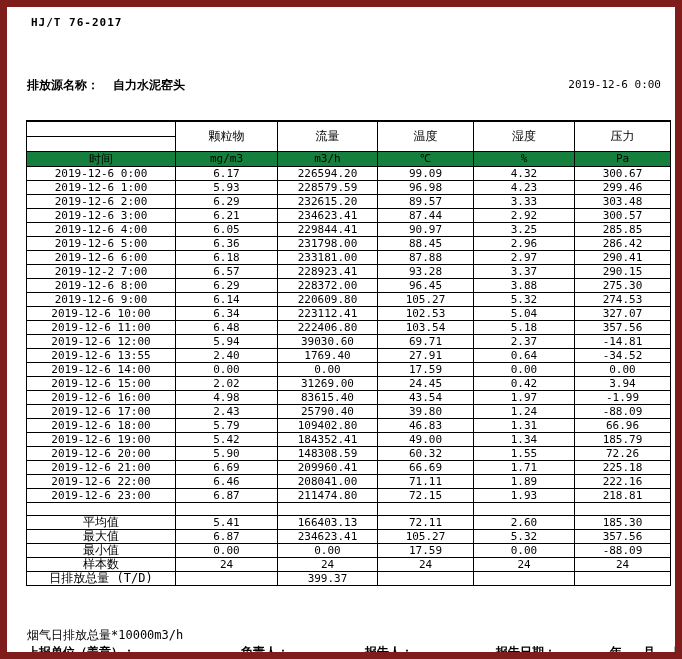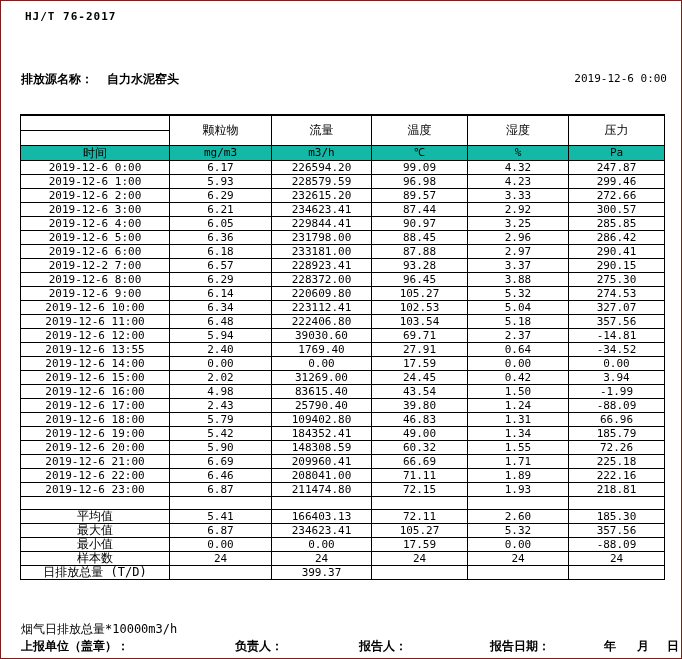--- a/index.html
+++ b/index.html
@@ -1,21 +1,21 @@
 <!DOCTYPE html>
 <html><head>
 <meta charset="utf-8">
 <style>
   * { margin:0; padding:0; box-sizing:border-box; }
   html,body { background:#e8e8e8; }
   .page {
     position:relative;
     width:682px; height:659px;
     background:#ffffff;
-    border:1px solid #7f1d1d;
+    border:7px solid #7f1d1d;
     font-family:"DejaVu Sans Mono","Liberation Mono",monospace;
     color:#000;
     overflow:hidden;
   }
   .std-code {
     position:absolute; left:24px; top:9px;
     font-size:11px; font-weight:bold; letter-spacing:1px;
   }
   .report-title {
     position:absolute; left:0; right:0; top:36px;
@@ -43,21 +43,21 @@
     text-align:center;
     vertical-align:middle;
     font-weight:normal;
     white-space:nowrap;
     overflow:hidden;
     height:13px;
     line-height:13px;
   }
   tr.hdr-sub td { height:15px; }
   th.param-name { font-size:12px; height:32px; line-height:32px; }
-  tr.unit-row td { background:#14b8a6; height:14px; line-height:14px; }
+  tr.unit-row td { background:#15803d; height:14px; line-height:14px; }
   td.time-header { font-size:12px; }
   tr.spacer-row td { height:13px; }
   td.label-left { text-align:left; padding-left:5px; font-size:12px; }
   td.sum-label { font-size:12px; }
   .footer-note {
     position:absolute; left:20px; top:620px;
     font-size:12px; font-weight:normal;
   }
   .footer-line {
     position:absolute; left:0; top:637px; width:630px; height:16px;
@@ -116,37 +116,37 @@
         <td>Pa</td>
       </tr>
     </thead>
     <tbody>
         <tr>
           <td>2019-12-6 0:00</td>
           <td>6.17</td>
           <td>226594.20</td>
           <td>99.09</td>
           <td>4.32</td>
-          <td>247.87</td>
+          <td>300.67</td>
         </tr>
         <tr>
           <td>2019-12-6 1:00</td>
           <td>5.93</td>
           <td>228579.59</td>
           <td>96.98</td>
           <td>4.23</td>
           <td>299.46</td>
         </tr>
         <tr>
           <td>2019-12-6 2:00</td>
           <td>6.29</td>
           <td>232615.20</td>
           <td>89.57</td>
           <td>3.33</td>
-          <td>272.66</td>
+          <td>303.48</td>
         </tr>
         <tr>
           <td>2019-12-6 3:00</td>
           <td>6.21</td>
           <td>234623.41</td>
           <td>87.44</td>
           <td>2.92</td>
           <td>300.57</td>
         </tr>
         <tr>
@@ -243,21 +243,21 @@
           <td>31269.00</td>
           <td>24.45</td>
           <td>0.42</td>
           <td>3.94</td>
         </tr>
         <tr>
           <td>2019-12-6 16:00</td>
           <td>4.98</td>
           <td>83615.40</td>
           <td>43.54</td>
-          <td>1.50</td>
+          <td>1.97</td>
           <td>-1.99</td>
         </tr>
         <tr>
           <td>2019-12-6 17:00</td>
           <td>2.43</td>
           <td>25790.40</td>
           <td>39.80</td>
           <td>1.24</td>
           <td>-88.09</td>
         </tr>

